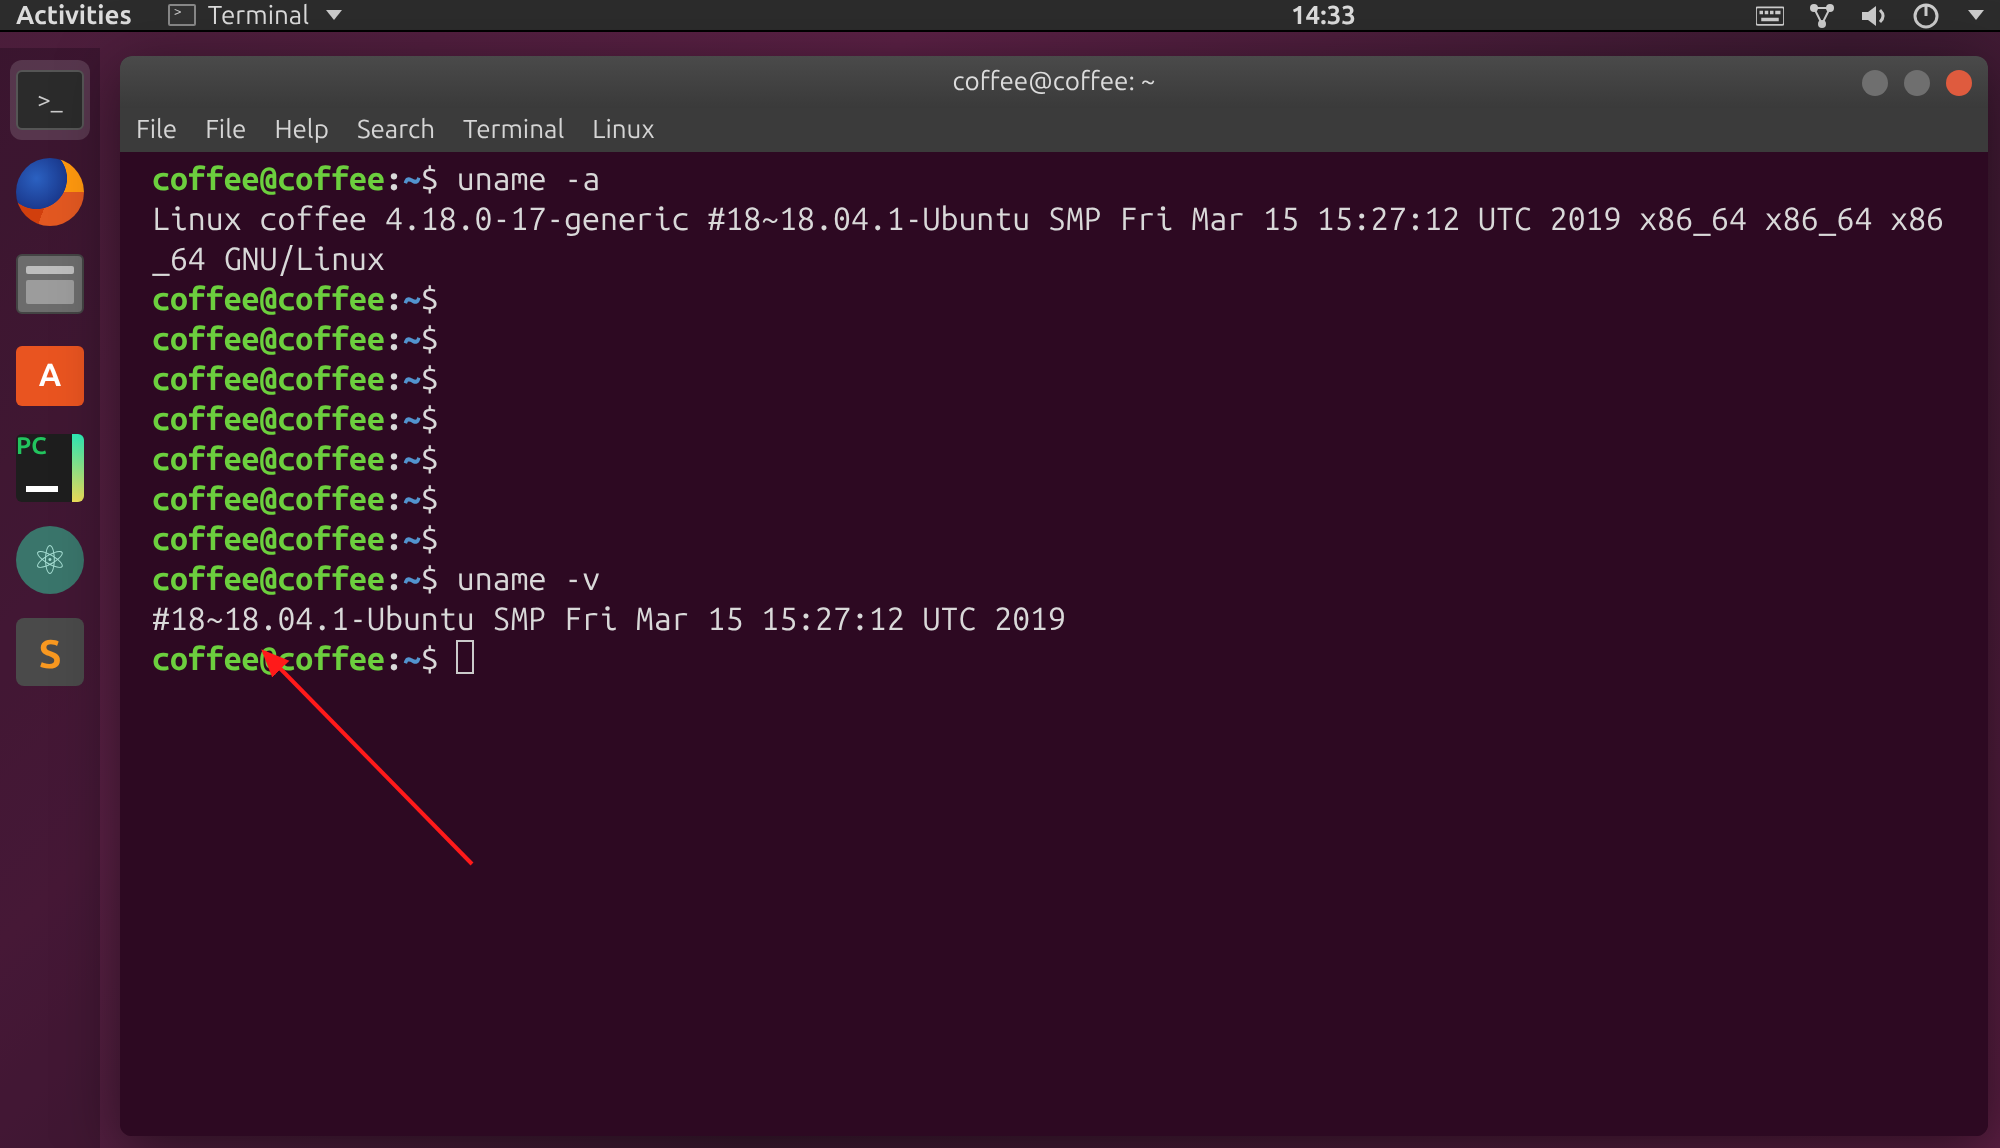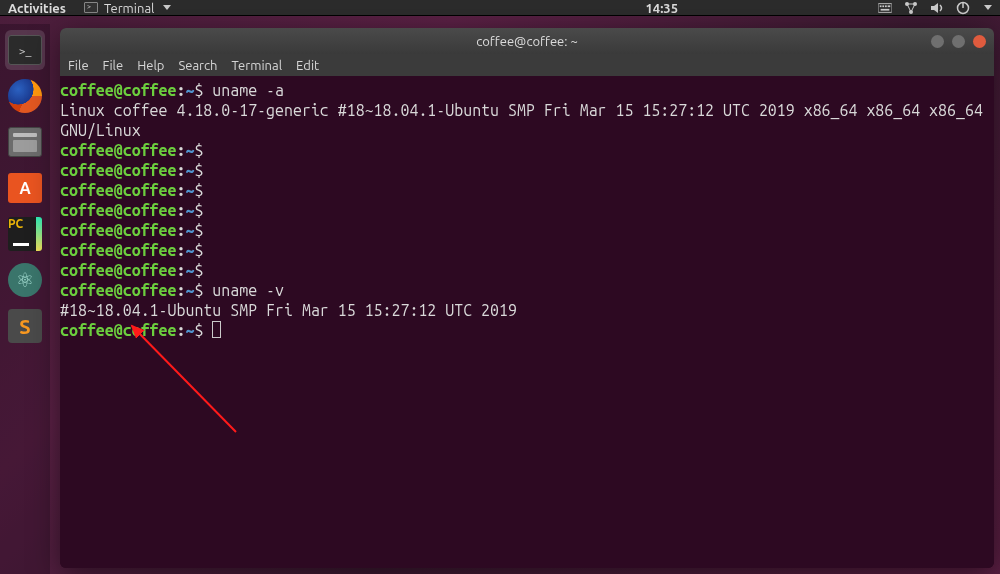--- a/index.html
+++ b/index.html
@@ -155,21 +155,21 @@
       border-radius: 3px;
       display:flex;align-items:center;justify-content:center;
       color:#fff;font-weight:bold;font-size:16px;
     }
     .launcher .pycharm-icon {
       width: 34px;
       height: 34px;
       background: #1e1e1e;
       border-radius: 3px;
       display:flex;align-items:flex-start;justify-content:flex-start;
-      color:#eab308;font-weight:bold;font-size:12px;
+      color:#22c55e;font-weight:bold;font-size:12px;
       padding:0;
       position:relative;
     }
     .launcher .pycharm-icon::after{
       content:"";
       position:absolute; left:5px; bottom:5px;
       width:16px;height:3px;background:#fff;
     }
     .launcher .pycharm-icon::before{
       content:"";
@@ -245,21 +245,21 @@
       color: #d5d5d5;
       font-size: 13px;
       text-align: right;
     }
     .menubar span {
       cursor: pointer;
     }
     .terminal-body {
       flex: 1;
       background: #2d0922;
-      padding: 4px 0;
+      padding: 4px 16px;
       font-family: "Ubuntu Mono", "DejaVu Sans Mono", monospace;
       font-size: 16px;
       line-height: 20px;
       color: #d9d9d9;
       white-space: pre-wrap;
       word-break: break-all;
       position: relative;
     }
     .prompt-user { color: #6ccf3e; font-weight: bold; }
     .prompt-colon { color: #d9d9d9; font-weight: bold; }
@@ -287,21 +287,21 @@
 <body>
 
 <div class="top-panel">
   <div class="activities">Activities</div>
   <div class="app-menu">
     <span class="term-tiny"></span>
     <span>Terminal</span>
     <span class="caret-down"></span>
   </div>
   <div class="spacer"></div>
-  <div class="clock">14:35</div>
+  <div class="clock">14:33</div>
   <div class="tray">
     <span class="ico">
       <svg width="16" height="10" viewBox="0 0 16 10">
           <rect x="0" y="0" width="16" height="10" rx="1" fill="none" stroke="#ccc" stroke-width="1"></rect>
           <rect x="2" y="2" width="2" height="2" fill="#ccc"></rect>
           <rect x="5" y="2" width="2" height="2" fill="#ccc"></rect>
           <rect x="8" y="2" width="2" height="2" fill="#ccc"></rect>
           <rect x="11" y="2" width="3" height="2" fill="#ccc"></rect>
           <rect x="3" y="6" width="10" height="2" fill="#ccc"></rect>
         </svg>
@@ -362,21 +362,21 @@
       <div class="ctrl"></div>
       <div class="ctrl close"></div>
     </div>
   </div>
   <div class="menubar">
     <span>File</span>
     <span>File</span>
     <span>Help</span>
     <span>Search</span>
     <span>Terminal</span>
-    <span>Edit</span>
+    <span>Linux</span>
   </div>
   <div class="terminal-body" id="terminal-body"><div><span><span class="prompt-user">coffee@coffee</span><span class="prompt-colon">:</span><span class="prompt-path">~</span><span class="prompt-dollar">$</span> </span><span class="cmd">uname -a</span></div><div><span class="output">Linux coffee 4.18.0-17-generic #18~18.04.1-Ubuntu SMP Fri Mar 15 15:27:12 UTC 2019 x86_64 x86_64 x86_64 GNU/Linux</span></div><div><span><span class="prompt-user">coffee@coffee</span><span class="prompt-colon">:</span><span class="prompt-path">~</span><span class="prompt-dollar">$</span> </span><span class="cmd"></span></div><div><span><span class="prompt-user">coffee@coffee</span><span class="prompt-colon">:</span><span class="prompt-path">~</span><span class="prompt-dollar">$</span> </span><span class="cmd"></span></div><div><span><span class="prompt-user">coffee@coffee</span><span class="prompt-colon">:</span><span class="prompt-path">~</span><span class="prompt-dollar">$</span> </span><span class="cmd"></span></div><div><span><span class="prompt-user">coffee@coffee</span><span class="prompt-colon">:</span><span class="prompt-path">~</span><span class="prompt-dollar">$</span> </span><span class="cmd"></span></div><div><span><span class="prompt-user">coffee@coffee</span><span class="prompt-colon">:</span><span class="prompt-path">~</span><span class="prompt-dollar">$</span> </span><span class="cmd"></span></div><div><span><span class="prompt-user">coffee@coffee</span><span class="prompt-colon">:</span><span class="prompt-path">~</span><span class="prompt-dollar">$</span> </span><span class="cmd"></span></div><div><span><span class="prompt-user">coffee@coffee</span><span class="prompt-colon">:</span><span class="prompt-path">~</span><span class="prompt-dollar">$</span> </span><span class="cmd"></span></div><div><span><span class="prompt-user">coffee@coffee</span><span class="prompt-colon">:</span><span class="prompt-path">~</span><span class="prompt-dollar">$</span> </span><span class="cmd">uname -v</span></div><div><span class="output">#18~18.04.1-Ubuntu SMP Fri Mar 15 15:27:12 UTC 2019</span></div><div><span><span class="prompt-user">coffee@coffee</span><span class="prompt-colon">:</span><span class="prompt-path">~</span><span class="prompt-dollar">$</span> </span><span class="cmd"></span><span class="cursor-block"></span></div></div>
 </div>
 
 <svg class="arrow-svg" width="1000" height="574">
   <defs>
     <marker id="arrowhead" markerWidth="8" markerHeight="8" refX="6" refY="3" orient="auto">
       <path d="M0,0 L7,3 L0,6 Z" fill="#ff1a1a"></path>
     </marker>
   </defs>

